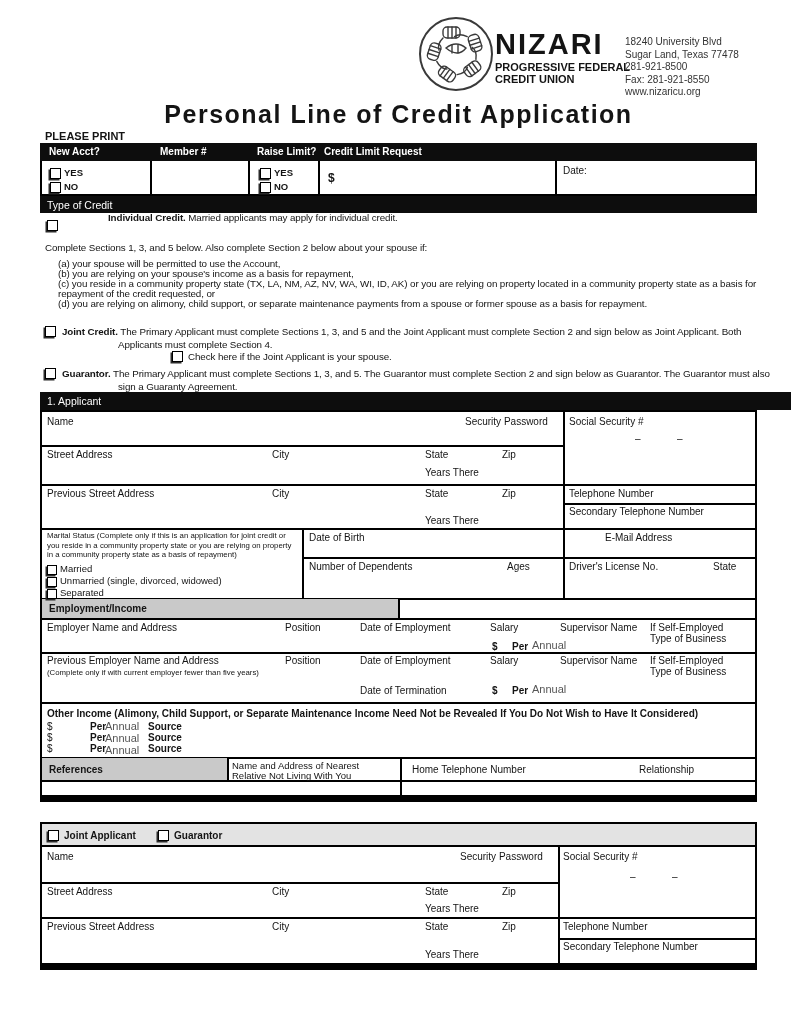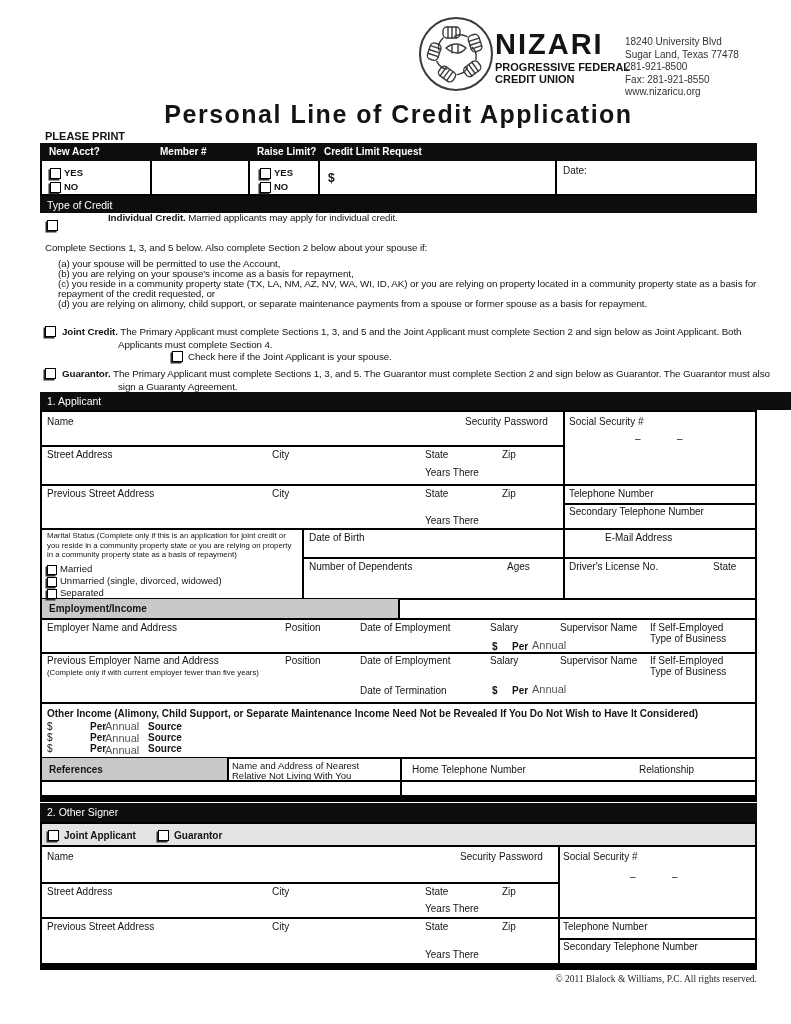--- a/index.html
+++ b/index.html
@@ -249,23 +249,20 @@
 
     <span class="abs b" style="left:7px;top:352px;font-size:10px;">References</span>
     <span class="abs sm" style="left:190px;top:348px;">Name and Address of Nearest</span>
     <span class="abs sm" style="left:190px;top:358px;">Relative Not Living With You</span>
     <span class="abs lbl" style="left:370px;top:352px;">Home Telephone Number</span>
     <span class="abs lbl" style="left:597px;top:352px;">Relationship</span>
     <span class="abs" style="left:0px;top:369px;width:357px;height:15px;"></span>
     <span class="abs" style="left:360px;top:369px;width:353px;height:15px;"></span>
   </div>
 
-  <div class="bar" style="left:40px;top:803px;width:717px;height:19px;">
-    <span>2. Other Signer</span>
-  </div>
 
   <div class="abs" style="left:40px;top:822px;width:717px;height:25px;background:#e3e3e3;border:2px solid #000;box-sizing:border-box;">
     <span class="cb" style="left:6px;top:6px;"></span>
     <span class="abs b lbl" style="left:22px;top:6px;">Joint Applicant</span>
     <span class="cb" style="left:116px;top:6px;"></span>
     <span class="abs b lbl" style="left:132px;top:6px;">Guarantor</span>
   </div>
 
   <div class="tbl" style="left:40px;top:845px;width:717px;height:125px;border-bottom:7px solid #000;">
     <div class="vl" style="left:516px;top:0;height:116px;"></div>
@@ -293,15 +290,14 @@
     <span class="abs lbl" style="left:383px;top:74px;">State</span>
     <span class="abs lbl" style="left:460px;top:74px;">Zip</span>
     <span class="abs lbl" style="left:383px;top:102px;">Years There</span>
     <span class="abs" style="left:5px;top:84px;width:505px;height:28px;"></span>
     <span class="abs lbl" style="left:521px;top:74px;">Telephone Number</span>
     <span class="abs" style="left:521px;top:84px;width:185px;height:5px;"></span>
     <span class="abs lbl" style="left:521px;top:94px;">Secondary Telephone Number</span>
     <span class="abs" style="left:521px;top:104px;width:185px;height:10px;"></span>
   </div>
 
-  <div class="abs" style="left:40px;top:974px;width:717px;text-align:right;font-family:'Liberation Serif',serif;font-size:9.5px;color:#1d1d1d;">© 2011 Blalock &amp; Williams, P.C. All rights reserved.</div>
 
 </div>
 
 </body></html>

